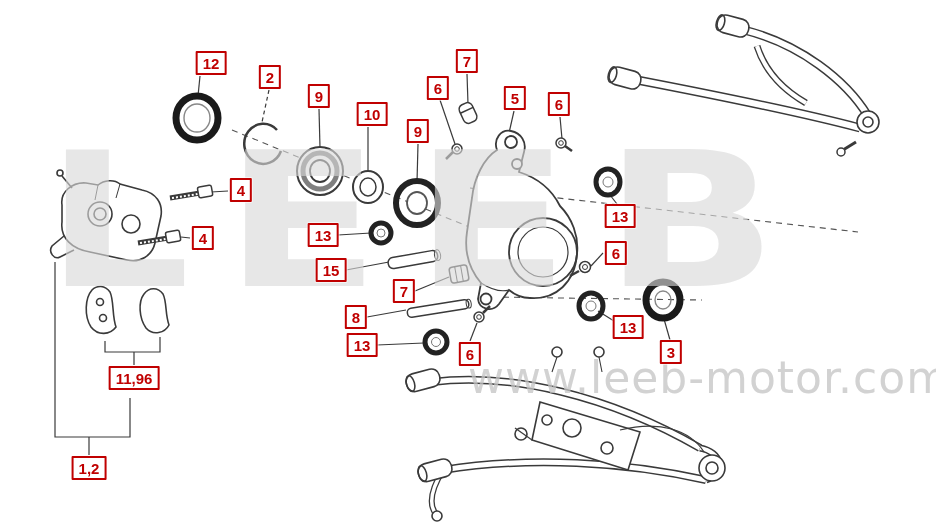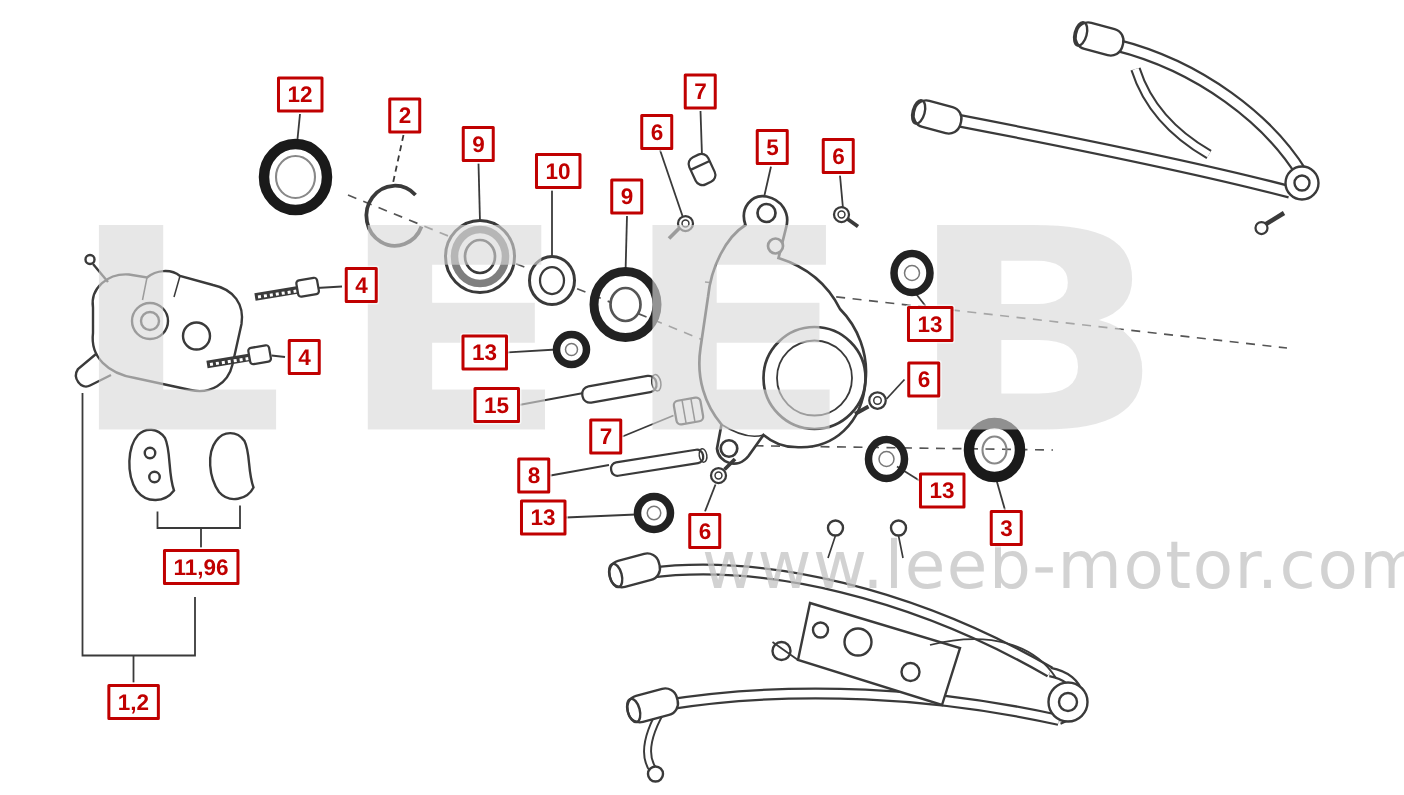--- a/index.html
+++ b/index.html
@@ -250,21 +250,21 @@
       <path d="M515,428 L532,440" stroke-width="1.2"></path>
       <path d="M620,430 C660,420 690,430 704,452" stroke-width="1.2"></path>
       <circle cx="557" cy="352" r="5" fill="#fff"></circle>
       <circle cx="599" cy="352" r="5" fill="#fff"></circle>
       <path d="M557,357 L552,372 M599,357 L602,372" stroke-width="1.1"></path>
     </g>
   </svg>
 
   <div class="wm-url">www.leeb-motor.com</div>
 
-  <div class="callout" style="left:200px;top:63px">12</div>
+  <div class="callout" style="left:211px;top:63px">12</div>
   <div class="callout" style="left:270px;top:77px">2</div>
   <div class="callout" style="left:319px;top:96px">9</div>
   <div class="callout" style="left:372px;top:114px">10</div>
   <div class="callout" style="left:418px;top:131px">9</div>
   <div class="callout" style="left:467px;top:61px">7</div>
   <div class="callout" style="left:438px;top:88px">6</div>
   <div class="callout" style="left:515px;top:98px">5</div>
   <div class="callout" style="left:559px;top:104px">6</div>
   <div class="callout" style="left:241px;top:190px">4</div>
   <div class="callout" style="left:203px;top:238px">4</div>

